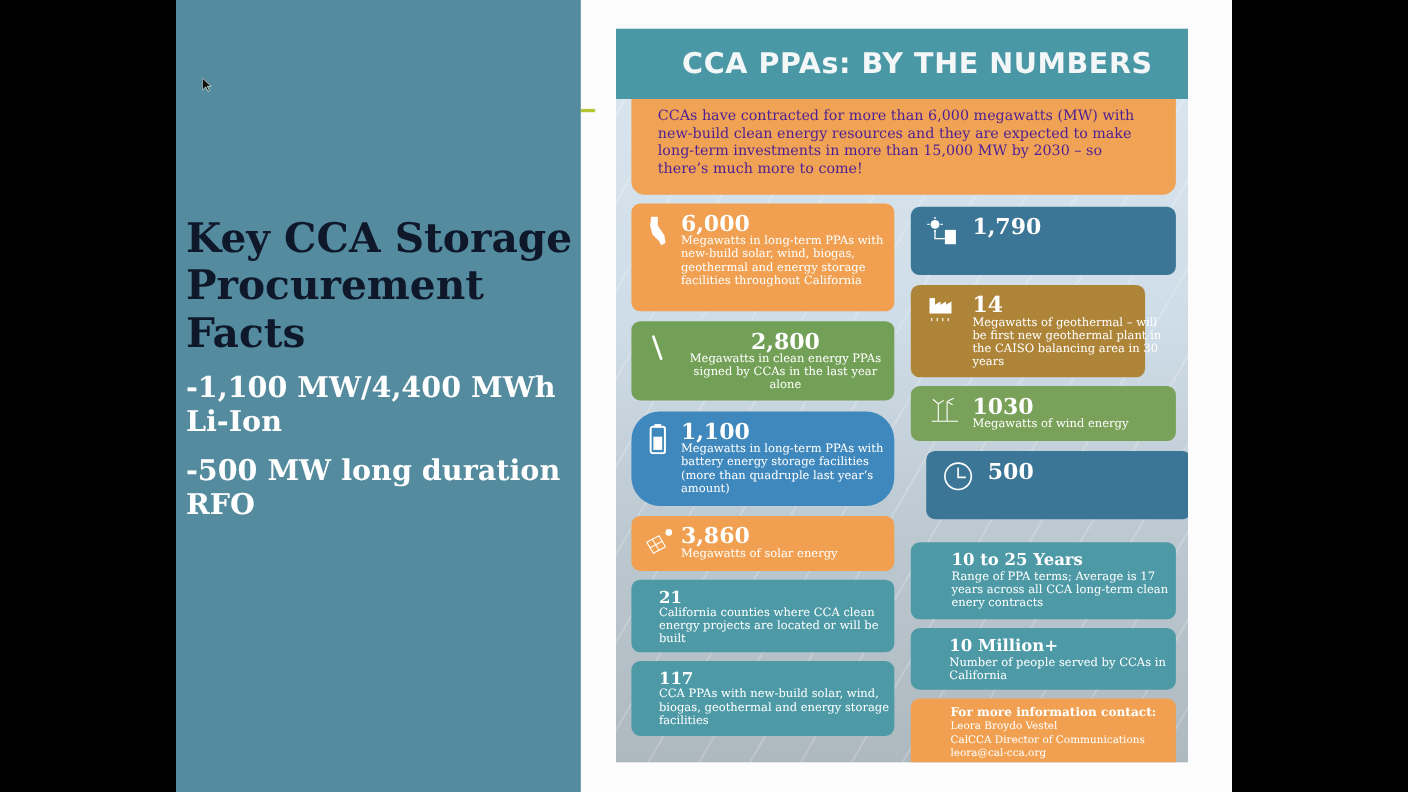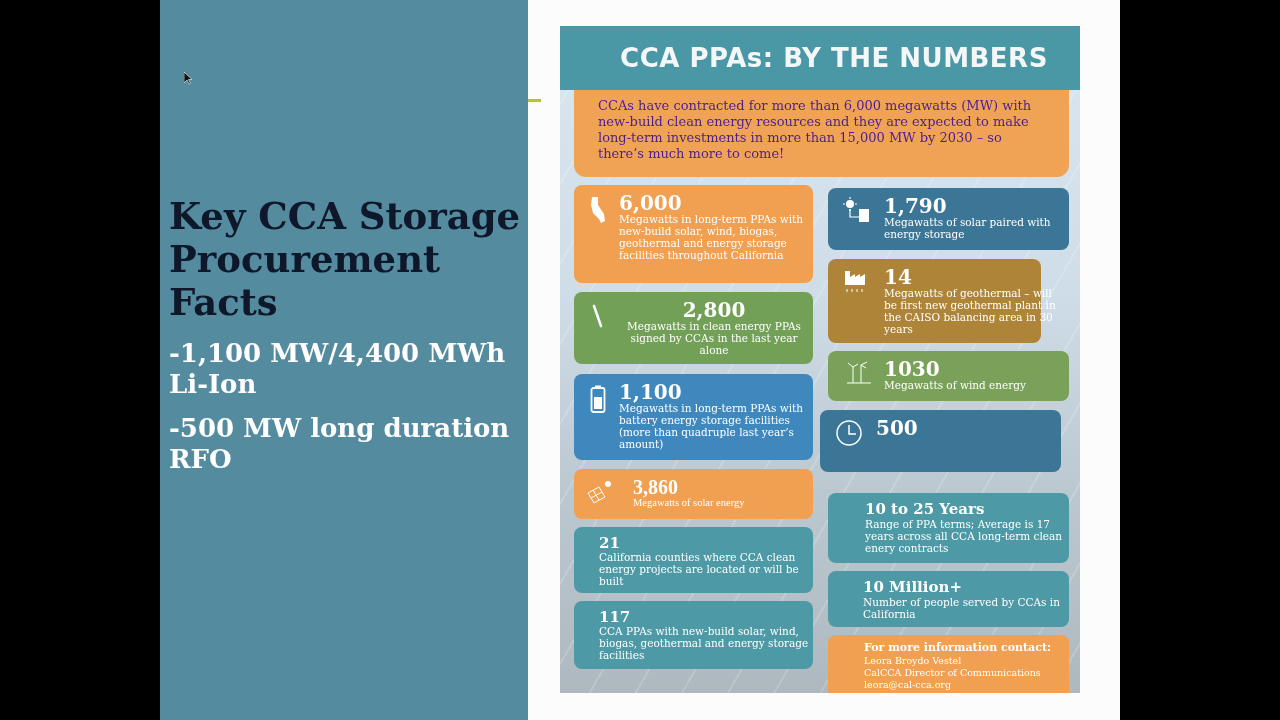--- a/index.html
+++ b/index.html
@@ -26,21 +26,21 @@
     line-height: 16px; padding: 8px 20px 0 24px; }
 
   .card { position: absolute; border-radius: 8px; color: #fff; font-family: "DejaVu Serif", serif; }
   .card .num { font-weight: bold; font-size: 20px; line-height: 20px; display: block; }
   .card .desc { font-size: 10.5px; line-height: 12px; display: block; }
   .card .txt { position: absolute; top: 8px; }
   .card .ic { position: absolute; top: 10px; width: 24px; height: 30px; display: flex; align-items: center; justify-content: center; }
 
   .orange { background: #f0a050; padding-left: 40px; }
   .green { background: #73a057; text-align: center; }
-  .blue { background: #3f88bd; }
+  .blue { background: #3f88bd; border-radius: 26px; }
   .teal { background: #4d9aa6; }
   .navy { background: #3c7696; }
   .brown { background: #ae8538; }
   .wgreen { background: #7aa159; }
 </style>
 </head>
 <body>
 
 <div class="stage">
   <div class="slide">
@@ -96,21 +96,21 @@
         </div>
       </div>
 
       <div class="card orange" style="left:14px;top:443px;width:239px;height:50px;">
         <div class="ic" style="left:10px;top:8px;width:30px;">
           <svg width="28" height="26" viewBox="0 0 28 26">
               <path d="M3 14 L14 8 L20 18 L9 24 Z M6 19 L17 13 M8 11 L14 21" fill="none" stroke="#fff" stroke-width="1"></path>
               <circle cx="23" cy="5" r="3" fill="#fff"></circle>
             </svg>
         </div>
-        <div class="txt" style="left:59px;width:190px;font-family:Liberation Serif, serif;">
+        <div class="txt" style="left:45px;width:190px;">
           <span class="num">3,860</span>
           <span class="desc">Megawatts of solar energy</span>
         </div>
       </div>
 
       <div class="card teal" style="left:14px;top:501px;width:239px;height:66px;">
         <div class="txt" style="left:25px;width:210px;">
           <span class="num" style="font-size:15px;line-height:16px;">21</span>
           <span class="desc">California counties where CCA clean energy projects are located or will be built</span>
         </div>
@@ -127,21 +127,20 @@
         <div class="ic" style="left:14px;top:8px;width:30px;">
           <svg width="30" height="28" viewBox="0 0 30 28">
               <circle cx="8" cy="7" r="4" fill="#fff"></circle>
               <path d="M8 0 V2 M8 12 V14 M1 7 H3 M13 7 H15" stroke="#fff" stroke-width="1.2"></path>
               <path d="M8 12 V20 H17" fill="none" stroke="#fff" stroke-width="1.2"></path>
               <rect x="17" y="12" width="10" height="13" fill="#fff"></rect>
             </svg>
         </div>
         <div class="txt" style="left:56px;width:180px;">
           <span class="num">1,790</span>
-          <span class="desc">Megawatts of solar paired with energy storage</span>
         </div>
       </div>
 
       <div class="card brown" style="left:268px;top:233px;width:213px;height:84px;">
         <div class="ic" style="left:14px;top:6px;width:30px;">
           <svg width="28" height="26" viewBox="0 0 28 26">
               <rect x="2" y="4" width="5" height="14" fill="#fff"></rect>
               <path d="M7 18 V10 L12 7 V10 L17 7 V10 L22 7 V18 Z" fill="#fff"></path>
               <path d="M4 22 V25 M9 22 V25 M14 22 V25 M19 22 V25" stroke="#fff" stroke-width="1"></path>
             </svg>
@@ -158,21 +157,21 @@
               <path d="M8 8 V24 M16 6 V24 M2 24 H26" stroke="#fff" stroke-width="1"></path>
               <path d="M8 8 L3 4 M8 8 L13 5 M16 6 L22 3 M16 6 L21 9" stroke="#fff" stroke-width="1"></path>
             </svg>
         </div>
         <div class="txt" style="left:56px;width:180px;">
           <span class="num">1030</span>
           <span class="desc">Megawatts of wind energy</span>
         </div>
       </div>
 
-      <div class="card navy" style="left:260px;top:384px;width:241px;height:62px;">
+      <div class="card navy" style="left:282px;top:384px;width:241px;height:62px;">
         <div class="ic" style="left:14px;top:8px;width:30px;">
           <svg width="28" height="28" viewBox="0 0 28 28">
               <circle cx="14" cy="14" r="12" fill="none" stroke="#fff" stroke-width="1.5"></circle>
               <path d="M14 6 V15 H21" fill="none" stroke="#fff" stroke-width="1.5"></path>
             </svg>
         </div>
         <div class="txt" style="left:56px;width:180px;">
           <span class="num">500</span>
         </div>
       </div>

